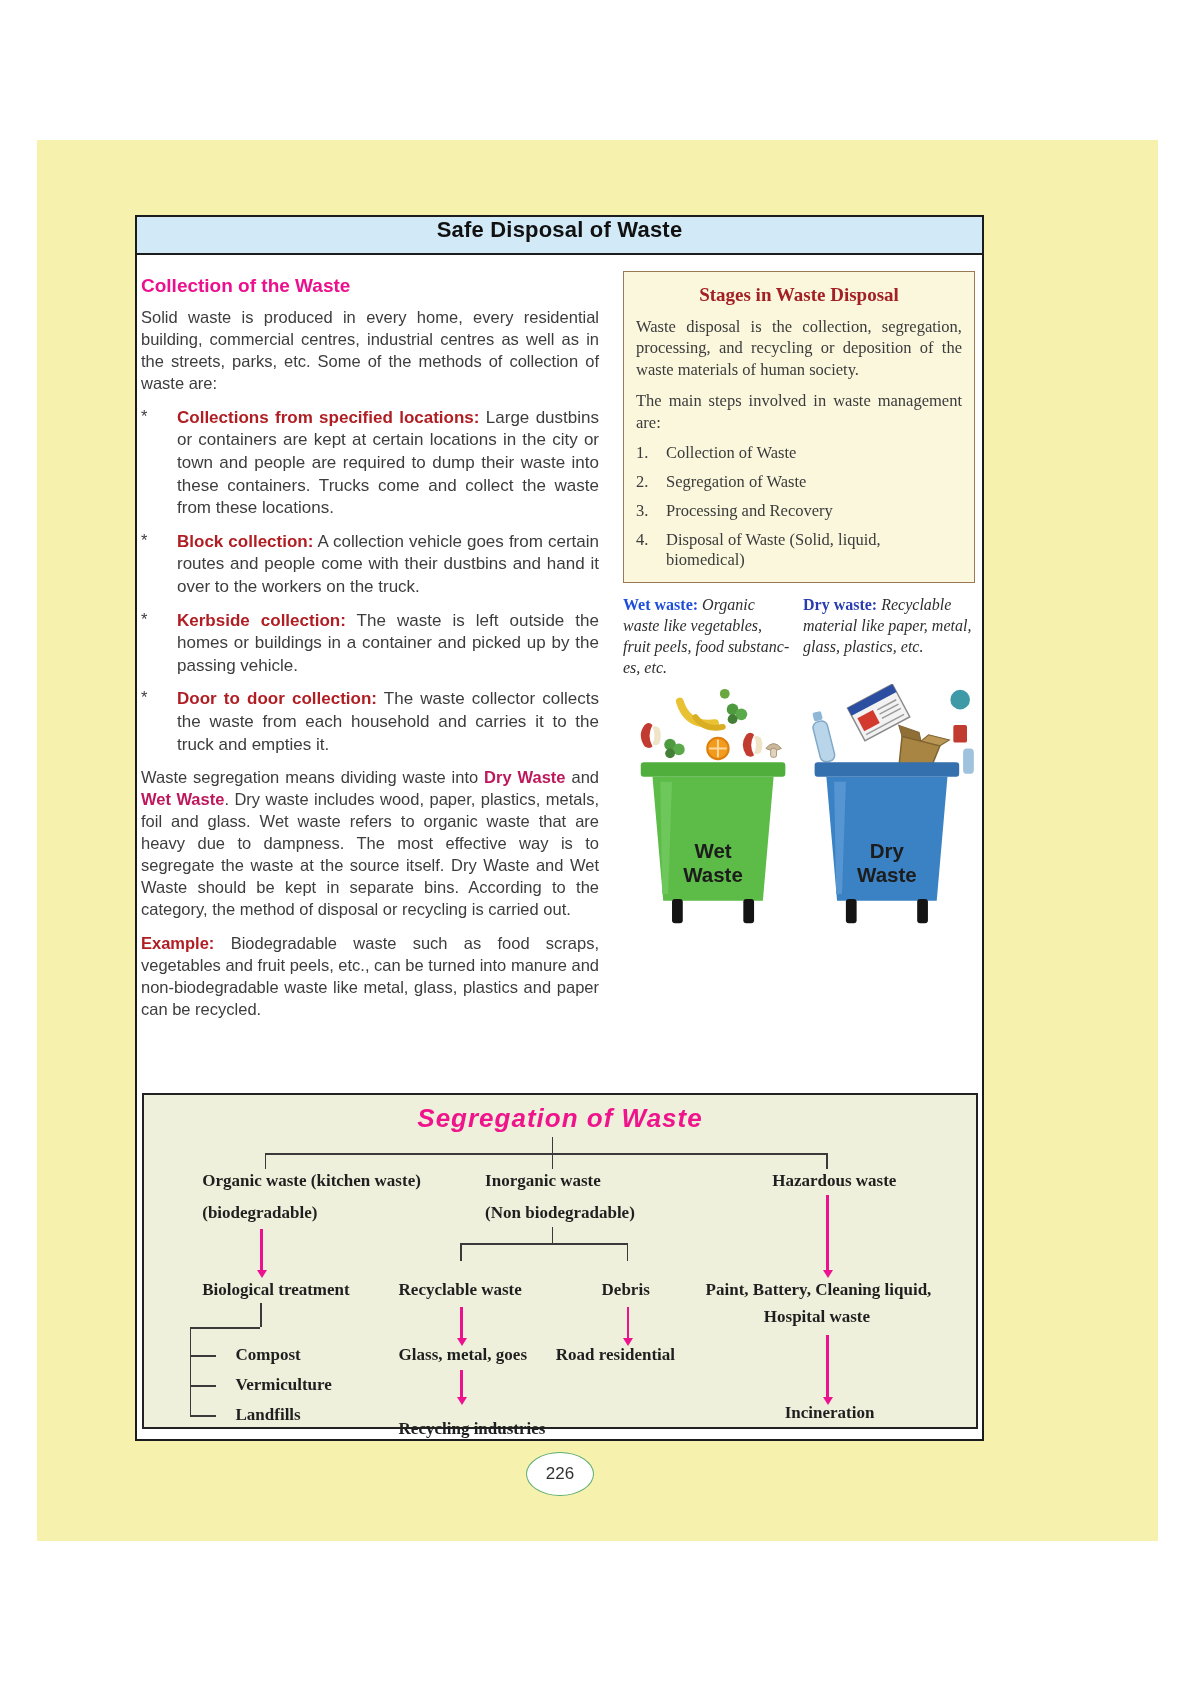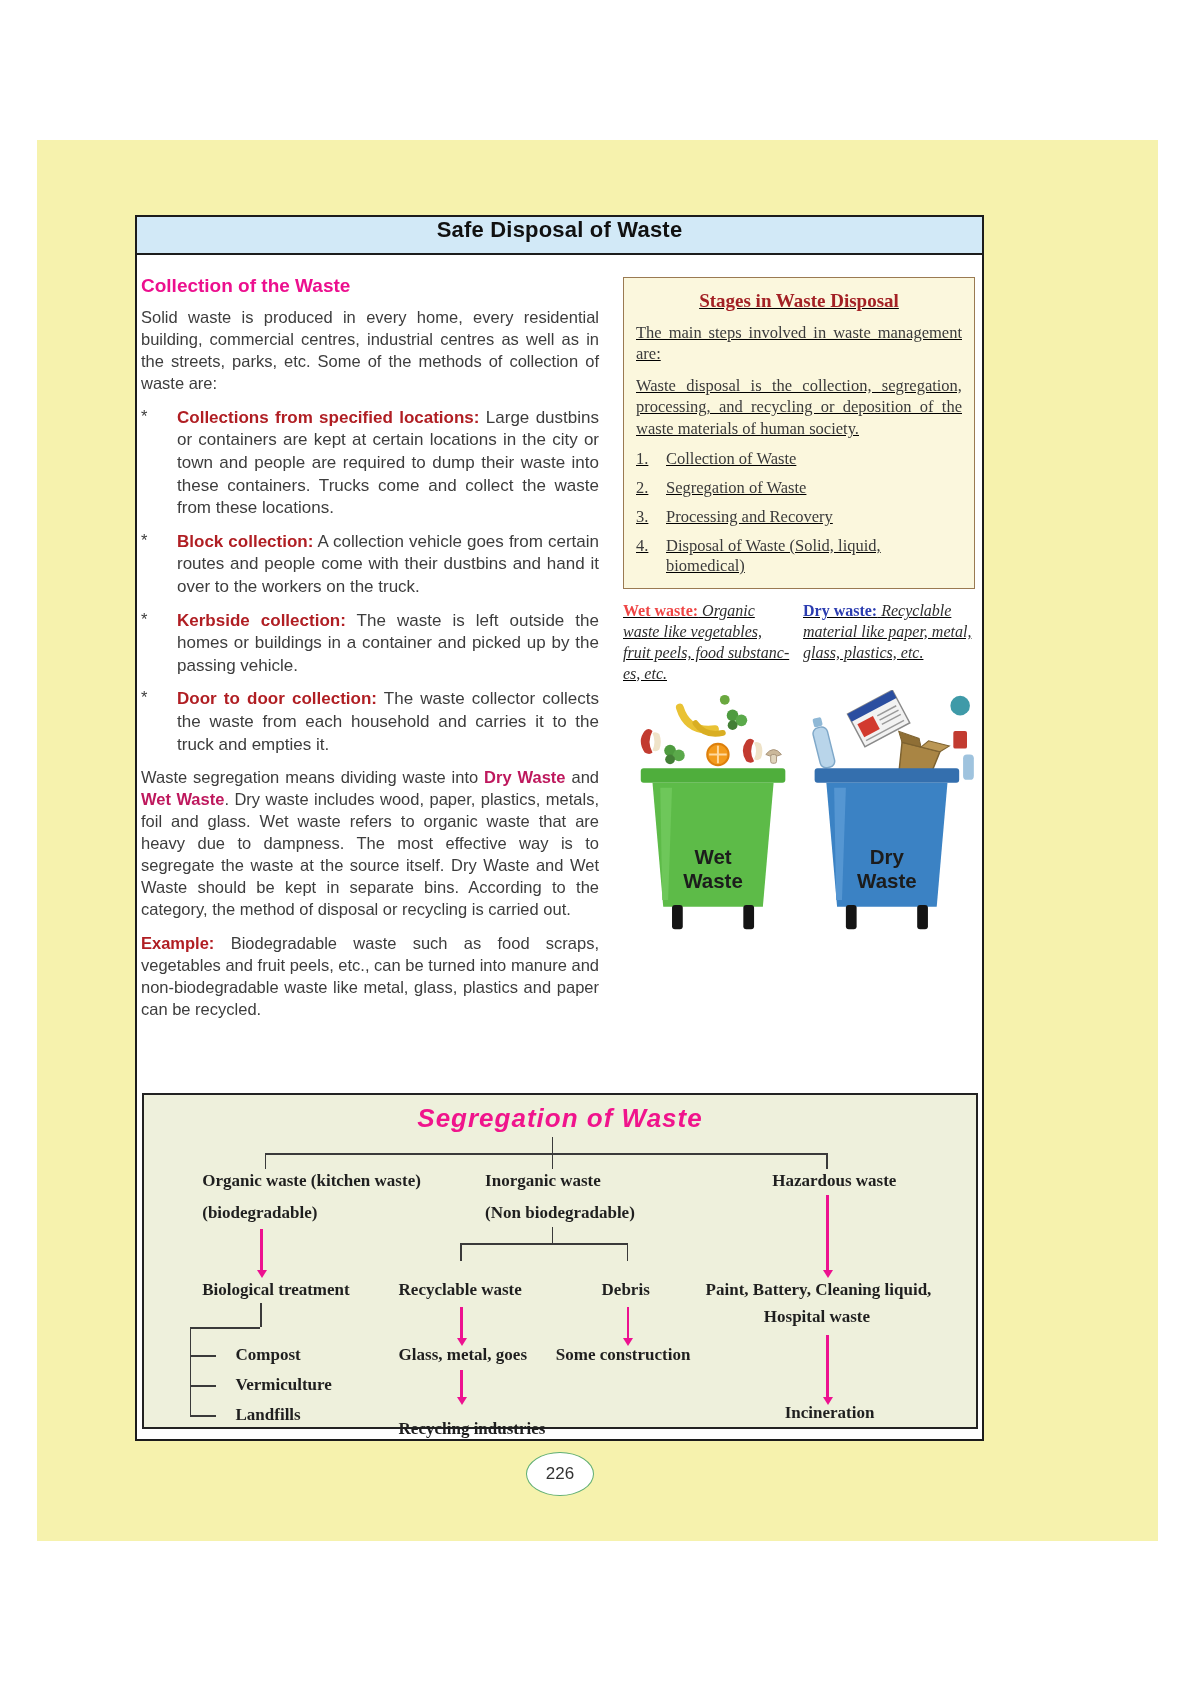--- a/index.html
+++ b/index.html
@@ -16,32 +16,32 @@
   .left-col{position:absolute;left:4px;top:58px;width:458px;color:#3d3d3d;}
   .sec-heading{color:#ec0f8e;font-size:19px;font-weight:bold;margin:14px 0 10px 0;}
   .body-para{font-size:16.5px;line-height:1.33;text-align:justify;margin:0 0 12px 0;}
   .bullet{display:flex;margin:0 0 11px 0;}
   .bullet .mark{width:36px;flex:0 0 36px;font-size:16.5px;color:#3d3d3d;}
   .bullet .btxt{flex:1;font-size:17px;line-height:1.33;text-align:justify;}
   .blabel{color:#b01e23;font-weight:bold;}
   .hl-red{color:#be185d;font-weight:bold;}
 
   
-  .right-col{position:absolute;left:486px;top:60px;width:352px;text-decoration:underline;}
+  .right-col{position:absolute;left:486px;top:54px;width:352px;}
   .stages-box{border:1.5px solid #9a7a52;background:#fbf7dd;padding:8px 12px 10px 12px;font-family:"Liberation Serif",serif;color:#3b3b3b;}
   .stages-box .stitle{text-align:center;color:#a32125;font-weight:bold;font-size:19px;margin:4px 0 10px 0;}
   .stages-box p{font-size:16.5px;line-height:1.3;text-align:justify;margin:0 0 10px 0;}
   .step{display:flex;font-size:16.5px;margin:9px 0;}
   .step .snum{width:30px;flex:0 0 30px;}
   .captions{display:flex;margin-top:12px;font-family:"Liberation Serif",serif;}
   .cap{font-size:16px;line-height:1.3;font-style:italic;color:#2e2e2e;}
   .cap.wet{width:168px;margin-right:12px;}
   .cap.dry{width:172px;}
   .cap .clabel{font-style:normal;font-weight:bold;}
-  .cap.wet .clabel{color:#ef4444;}
+  .cap.wet .clabel{color:#1d4ed8;}
   .cap.dry .clabel{color:#2b3cb0;}
   .bins-svg{display:block;margin-top:6px;}
   .note{margin-top:10px;font-family:"Liberation Serif",serif;font-weight:bold;font-style:italic;
         color:#a6232a;font-size:16.5px;line-height:1.38;text-align:justify;}
 
   
   .diagram{position:absolute;left:5px;top:876px;width:832px;height:332px;background:#eef0dc;border:2px solid #222;}
   .dtitle{position:absolute;left:50%;top:8px;transform:translateX(-50%);color:#f0148c;
           font-size:26px;font-weight:bold;font-style:italic;letter-spacing:1px;white-space:nowrap;}
   .dnode{position:absolute;font-family:"Liberation Serif",serif;font-weight:bold;font-size:17px;color:#1f1f1f;white-space:nowrap;}
@@ -88,22 +88,22 @@
         <span class="btxt"><span class="blabel">Door to door collection:</span><span> The waste collector collects the waste from each household and carries it to the truck and empties it.</span></span>
       </div>
 
       <p class="body-para"><span>Waste segregation means dividing waste into </span><span class="hl-red">Dry Waste</span><span> and </span><span class="hl-red">Wet Waste</span><span>. Dry waste includes wood, paper, plastics, metals, foil and glass. Wet waste refers to organic waste that are heavy due to dampness. The most effective way is to segregate the waste at the source itself. Dry Waste and Wet Waste should be kept in separate bins. According to the category, the method of disposal or recycling is carried out.</span></p>
       <p class="body-para"><span class="blabel">Example:</span><span> Biodegradable waste such as food scraps, vegetables and fruit peels, etc., can be turned into manure and non-biodegradable waste like metal, glass, plastics and paper can be recycled.</span></p>
     </div>
 
     <div class="right-col">
       <div class="stages-box">
         <div class="stitle">Stages in Waste Disposal</div>
+        <p>Waste disposal is the collection, segregation, processing, and recycling or deposition of the waste materials of human society.</p>
         <p>The main steps involved in waste management are:</p>
-        <p>Waste disposal is the collection, segregation, processing, and recycling or deposition of the waste materials of human society.</p>
         <div class="step">
             <span class="snum">1.</span>
             <span>Collection of Waste</span>
           </div>
         <div class="step">
             <span class="snum">2.</span>
             <span>Segregation of Waste</span>
           </div>
         <div class="step">
             <span class="snum">3.</span>
@@ -232,21 +232,21 @@
       <div class="hline" style="left:5.5%;top:290px;width:3.2%"></div>
       <div class="hline" style="left:5.5%;top:320px;width:3.2%"></div>
       <div class="dnode" style="left:11%;top:250px">Compost</div>
       <div class="dnode" style="left:11%;top:280px">Vermiculture</div>
       <div class="dnode" style="left:11%;top:310px">Landfills</div>
 
       <div class="parrow" style="left:38%;top:212px;height:32px"></div>
       <div class="parrow" style="left:58%;top:212px;height:32px"></div>
 
       <div class="dnode" style="left:30.6%;top:250px">Glass, metal, goes</div>
-      <div class="dnode" style="left:49.5%;top:250px">Some construction</div>
+      <div class="dnode" style="left:49.5%;top:250px">Road residential</div>
 
       <div class="parrow" style="left:38%;top:275px;height:28px"></div>
       <div class="parrow" style="left:82%;top:240px;height:63px"></div>
 
       <div class="dnode" style="left:30.6%;top:324px">Recycling industries</div>
       <div class="dnode" style="left:77%;top:308px">Incineration</div>
     </div>
   </div>
 
   <div class="page-oval">

